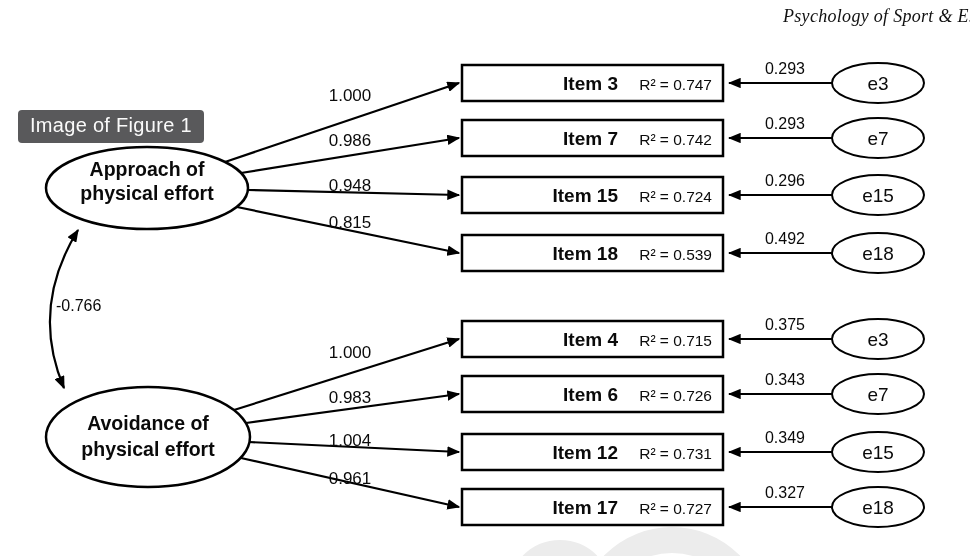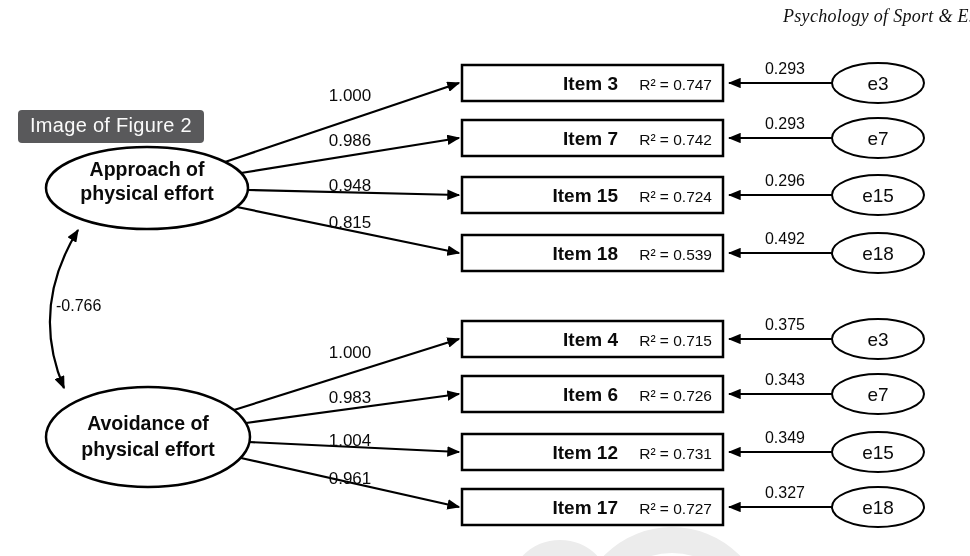--- a/index.html
+++ b/index.html
@@ -28,21 +28,21 @@
   .t-num{font-size:17px;text-anchor:middle;}
   .t-err{font-size:16px;text-anchor:middle;}
   .t-e{font-size:19px;text-anchor:middle;}
   .t-corr{font-size:16px;text-anchor:start;}
   .wm{fill:none;stroke:#ececec;}
 </style>
 </head>
 <body>
 
 <div class="journal">Psychology of Sport &amp; E.</div>
-<div class="fig-label">Image of Figure 2</div>
+<div class="fig-label">Image of Figure 1</div>
 
 <svg width="970" height="556" viewBox="0 0 970 556">
   <defs>
     <marker id="ah" viewBox="0 0 10 8" refX="9" refY="4" markerWidth="13" markerHeight="10.5" orient="auto-start-reverse" markerUnits="userSpaceOnUse">
       <path d="M0,0 L10,4 L0,8 z" fill="#000"></path>
     </marker>
   </defs>
 
   <circle class="wm" cx="672" cy="622" r="82" stroke-width="26"></circle>
   <circle class="wm" cx="560" cy="592" r="42" stroke-width="20"></circle>

